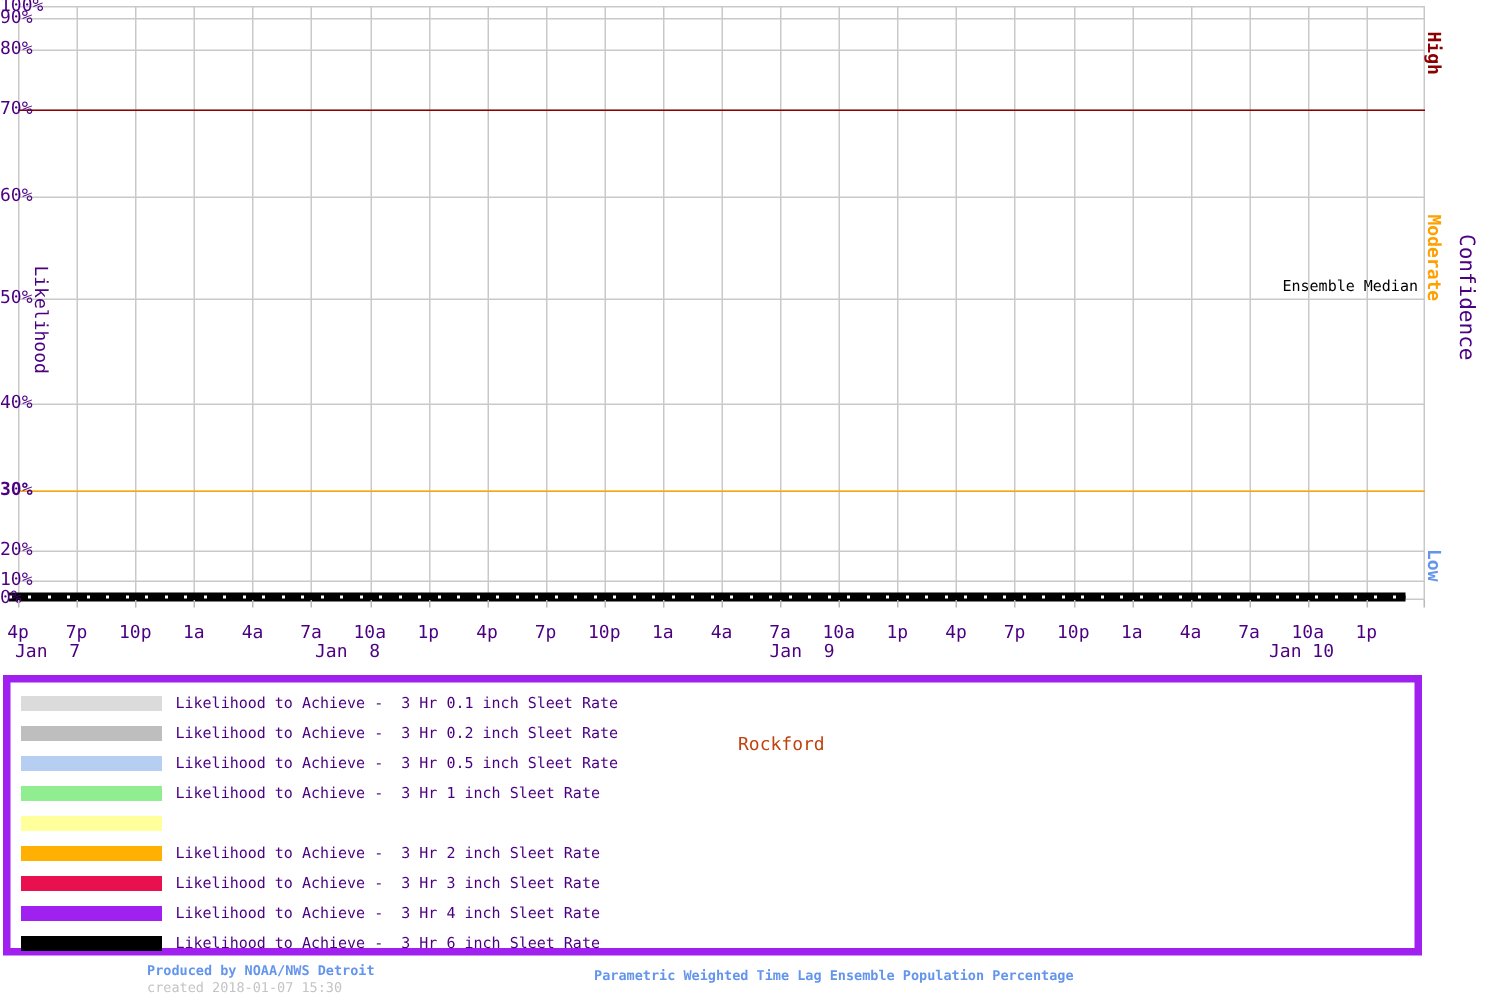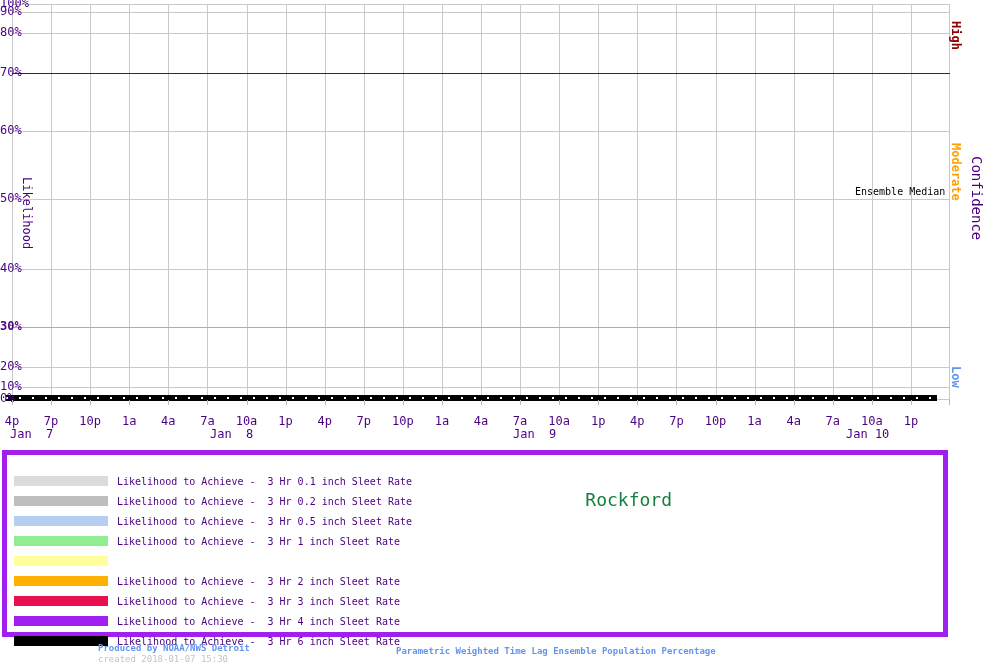--- a/index.html
+++ b/index.html
@@ -20,25 +20,25 @@
   .ytitle{left:20px;top:177px;color:#4B0082;}
   .conf-title{left:969px;top:156px;font-size:14px;color:#4B0082;}
   .conf{left:949px;font-weight:bold;}
   .median{position:absolute;left:855px;top:186px;width:95px;text-align:left;
           font-size:10px;color:#000;}
   .title{position:absolute;left:12px;top:434px;width:938px;text-align:center;
          font-size:12px;font-weight:bold;color:#4B0082;}
   .legend{position:absolute;left:2px;top:450px;width:946px;height:187px;
           border:5px solid #A020F0;box-sizing:border-box;}
   .lrow{display:flex;align-items:center;height:20px;}
-  .lrow:first-child{margin-top:16px;}
+  .lrow:first-child{margin-top:4px;}
   .swatch{width:94px;height:10px;margin-left:7px;margin-right:9px;flex:none;}
   .llab{font-size:10px;color:#4B0082;white-space:pre;}
-  .station{position:absolute;left:492px;top:489px;width:180px;text-align:right;
-           font-size:18px;color:#15803d;}
+  .station{position:absolute;left:492px;top:489px;width:180px;text-align:left;
+           font-size:12px;color:#c2410c;}
   .foot-prod{position:absolute;left:98px;top:643px;font-size:9px;font-weight:bold;color:#6495ED;}
   .foot-created{position:absolute;left:98px;top:654px;font-size:9px;color:#C4C4C4;}
   .foot-method{position:absolute;left:396px;top:646px;font-size:9px;font-weight:bold;color:#6495ED;}
 </style>
 </head>
 <body>
 
 <div class="canvas">
 
   <div class="plot">

